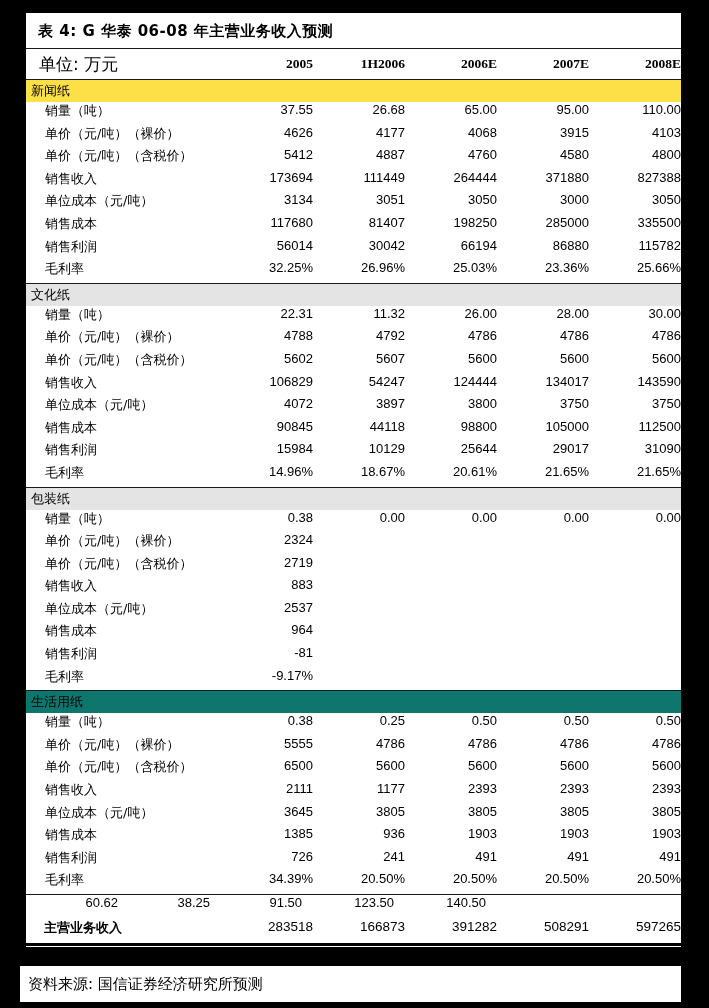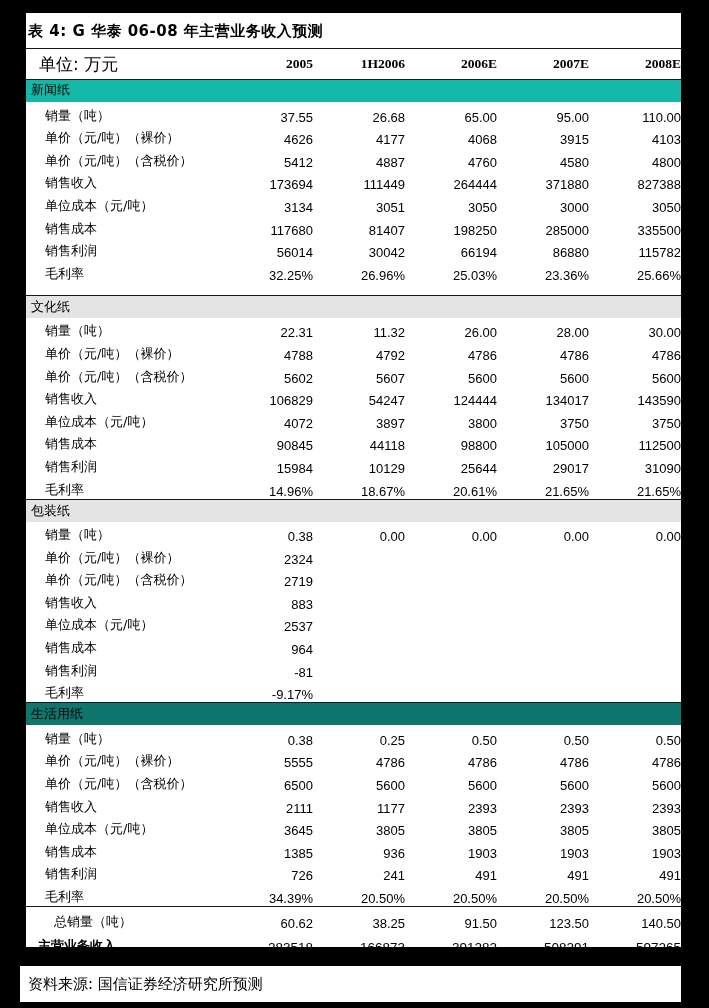--- a/index.html
+++ b/index.html
@@ -9,46 +9,46 @@
     font-family:"DejaVu Sans","Liberation Sans",sans-serif;
     color:#000;
     -webkit-font-smoothing:antialiased;
   }
   *{box-sizing:border-box;}
   .content-panel{
     position:absolute;left:26px;top:13px;width:655px;height:934px;
     background:#fff;overflow:hidden;
   }
   .title-row{
-    height:36px;line-height:36px;padding-left:2px;
+    height:36px;line-height:36px;padding-left:12px;
     font-size:15px;font-weight:700;letter-spacing:.5px;
     border-bottom:1px solid #1a1a1a;
   }
   .header-row{
     display:flex;align-items:center;height:30px;
   }
   .unit-label{flex:1;padding-left:13px;font-size:17px;}
   .col-head{
     width:92px;text-align:right;font-size:13.5px;font-weight:700;
     font-family:Liberation Serif, serif;
   }
   .section-band{
     height:23px;line-height:22px;background:#e4e4e4;
     border-top:1px solid #1a1a1a;padding-left:5px;font-size:13px;
   }
-  .data-row{display:flex;align-items:flex-end;height:22.6px;}
+  .data-row{display:flex;align-items:flex-start;height:22.6px;}
   .row-label{flex:1;padding-left:19px;font-size:13px;white-space:nowrap;}
   .cell{
     width:92px;text-align:right;font-size:13px;
     font-family:"Liberation Sans","DejaVu Sans",sans-serif;
   }
   .totals-block{border-top:1px solid #1a1a1a;border-bottom:3px solid #000;}
   .totals-block .data-row{height:24px;}
   .totals-block .row-label.total-qty{padding-left:28px;}
-  .totals-block .grand .row-label{padding-left:12px;font-weight:700;}
+  .totals-block .grand .row-label{padding-left:18px;font-weight:700;}
   .totals-block .grand .cell{font-weight:400;font-size:13.5px;}
   .footer-strip{
     position:absolute;left:20px;top:966px;width:661px;height:36px;
     background:#fff;
   }
   .source-text{line-height:36px;padding-left:8px;font-size:15px;}
 </style>
 </head>
 <body style="background: rgb(0, 0, 0);">
 
@@ -59,21 +59,21 @@
   <div class="header-row">
     <div class="unit-label">单位: 万元</div>
     <div class="col-head">2005</div>
     <div class="col-head">1H2006</div>
     <div class="col-head">2006E</div>
     <div class="col-head">2007E</div>
     <div class="col-head">2008E</div>
   </div>
 
   <div>
-      <div class="section-band" style="background: #14b8a6; font-family: Liberation Mono, monospace;">新闻纸</div>
+      <div class="section-band" style="background: #fde047;">新闻纸</div>
       <div class="data-row">
         <div class="row-label">销量（吨）</div>
         <div class="cell">37.55</div>
         <div class="cell">26.68</div>
         <div class="cell">65.00</div>
         <div class="cell">95.00</div>
         <div class="cell">110.00</div>
       </div>
       <div class="data-row">
         <div class="row-label">单价（元/吨）（裸价）</div>
@@ -124,21 +124,21 @@
         <div class="cell">115782</div>
       </div>
       <div class="data-row">
         <div class="row-label">毛利率</div>
         <div class="cell">32.25%</div>
         <div class="cell">26.96%</div>
         <div class="cell">25.03%</div>
         <div class="cell">23.36%</div>
         <div class="cell">25.66%</div>
       </div>
-      <div class="section-band" style="background: rgb(228, 228, 228); margin-top: 12px;">文化纸</div>
+      <div class="section-band" style="background: rgb(228, 228, 228);">文化纸</div>
       <div class="data-row">
         <div class="row-label">销量（吨）</div>
         <div class="cell">22.31</div>
         <div class="cell">11.32</div>
         <div class="cell">26.00</div>
         <div class="cell">28.00</div>
         <div class="cell">30.00</div>
       </div>
       <div class="data-row">
         <div class="row-label">单价（元/吨）（裸价）</div>
@@ -323,21 +323,20 @@
         <div class="cell">34.39%</div>
         <div class="cell">20.50%</div>
         <div class="cell">20.50%</div>
         <div class="cell">20.50%</div>
         <div class="cell">20.50%</div>
       </div>
     </div>
 
   <div class="totals-block">
       <div class="data-row">
-        <div class="row-label total-qty">总销量（吨）</div>
         <div class="cell">60.62</div>
         <div class="cell">38.25</div>
         <div class="cell">91.50</div>
         <div class="cell">123.50</div>
         <div class="cell">140.50</div>
       </div>
       <div class="data-row grand">
         <div class="row-label">主营业务收入</div>
         <div class="cell">283518</div>
         <div class="cell">166873</div>

